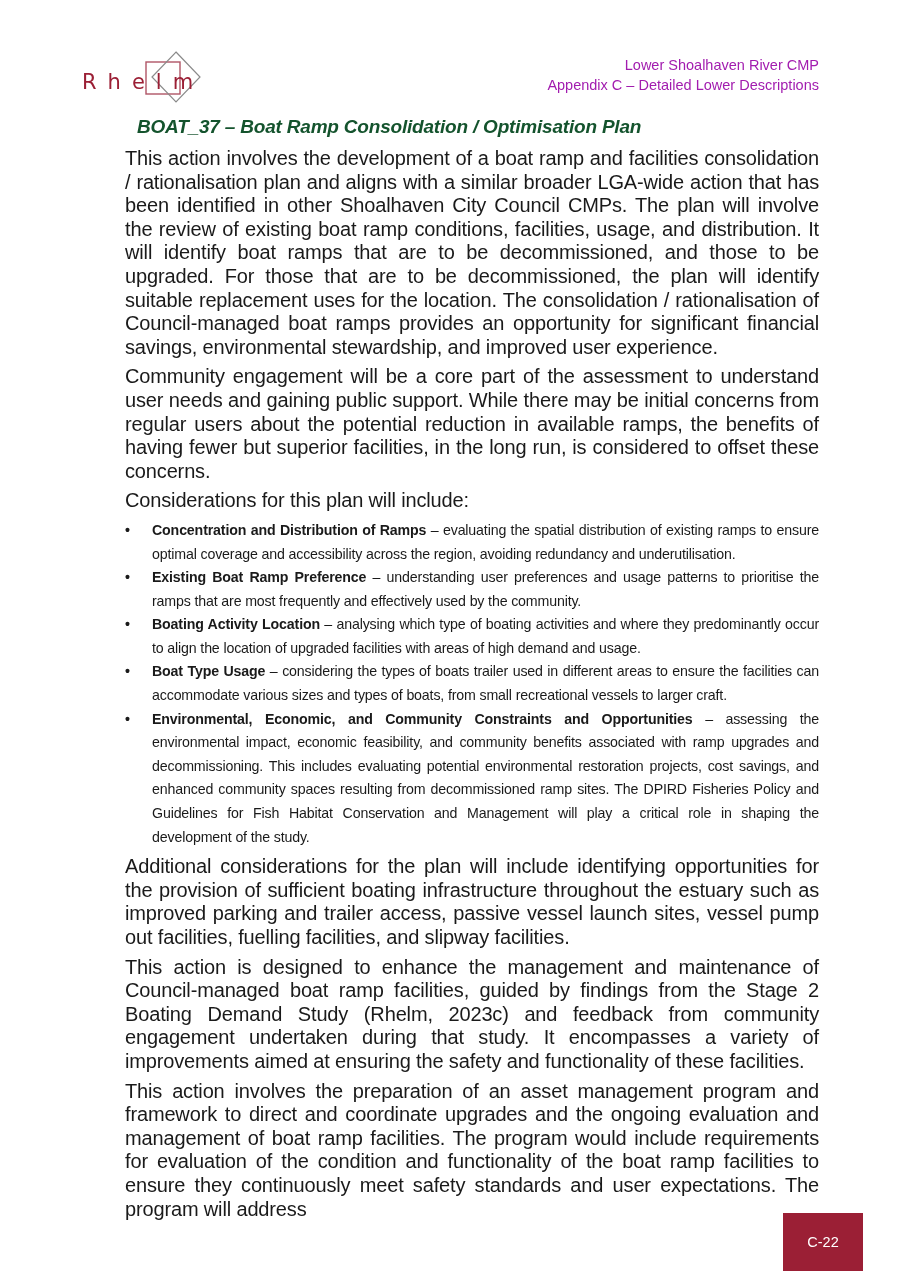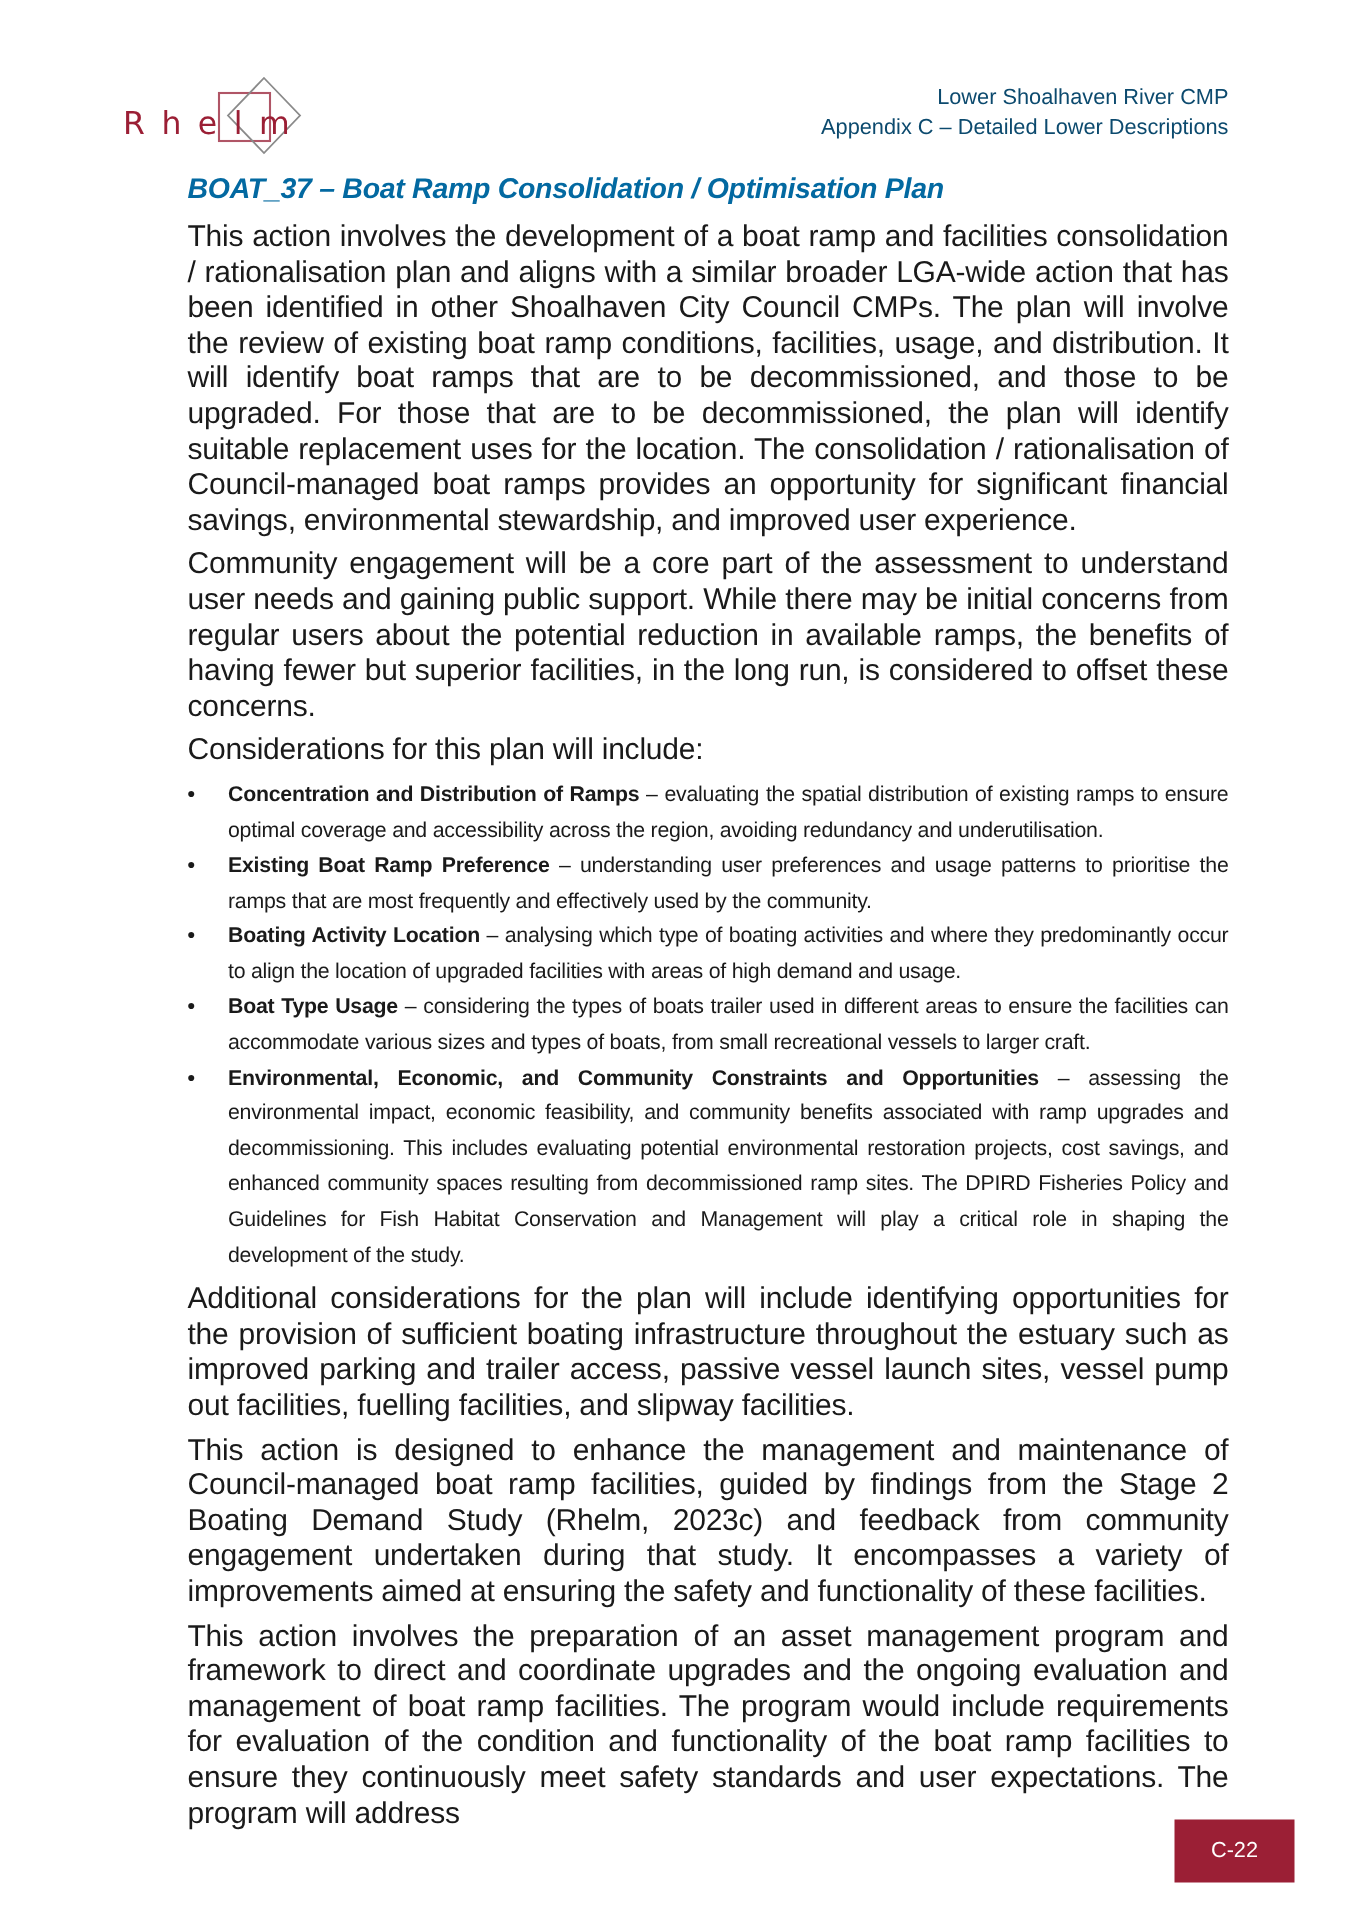--- a/index.html
+++ b/index.html
@@ -2,31 +2,31 @@
 <html><head>
 <meta charset="utf-8">
 <style>
   html, body { margin: 0; padding: 0; background: #ffffff; }
   body { width: 899px; height: 1273px; position: relative; overflow: hidden;
          font-family: "Liberation Sans", sans-serif; color: #1a1a1a; }
   .logo { position: absolute; left: 80px; top: 48px; width: 160px; height: 58px; }
   .logo-text { position: absolute; left: 2px; top: 22px; font-family: "DejaVu Sans", sans-serif;
                font-weight: normal; font-size: 21px; color: #9b1f35; letter-spacing: 11px; }
   .header-right { position: absolute; right: 80px; top: 55px; text-align: right;
-                  font-size: 14.5px; line-height: 20px; color: #0c4a6e; }
+                  font-size: 14.5px; line-height: 20px; color: #a21caf; }
   .content { position: absolute; left: 125px; top: 112px; width: 694px; }
-  h2 { font-style: italic; font-weight: bold; color: #0369a1; font-size: 19px; line-height: 30px;
-       margin: 0 0 5px 0; letter-spacing: -0.2px; }
+  h2 { font-style: italic; font-weight: bold; color: #14532d; font-size: 19px; line-height: 30px;
+       margin: 0 0 5px 12px; letter-spacing: -0.2px; }
   p { margin: 0 0 6px 0; font-size: 20px; line-height: 23.6px; text-align: justify; letter-spacing: -0.15px; }
   ul { list-style: none; margin: 0 0 6px 0; padding: 0; }
   li { position: relative; padding-left: 27px; font-size: 14.2px; line-height: 23.6px;
        text-align: justify; margin-bottom: 0; letter-spacing: -0.15px; }
   li .bullet { position: absolute; left: 0; top: 0; font-weight: bold; }
   li b { font-weight: bold; }
-  .page-num { position: absolute; left: 783px; top: 1213px; width: 80px; height: 42px;
+  .page-num { position: absolute; left: 783px; top: 1213px; width: 80px; height: 58px;
               background: #9b1f35; color: #ffffff; font-size: 14.5px; display: flex;
               align-items: center; justify-content: center; text-align: center; }
 </style>
 </head>
 <body>
 
 <div class="logo">
   <svg width="160" height="58" viewBox="0 0 160 58" style="position:absolute;left:0;top:0;">
     <rect x="66" y="14" width="34" height="32" fill="none" stroke="#b05566" stroke-width="1.4"></rect>
     <polygon points="96,4 120,29 96,54 72,29" fill="none" stroke="#8a8a8a" stroke-width="1.2"></polygon>

